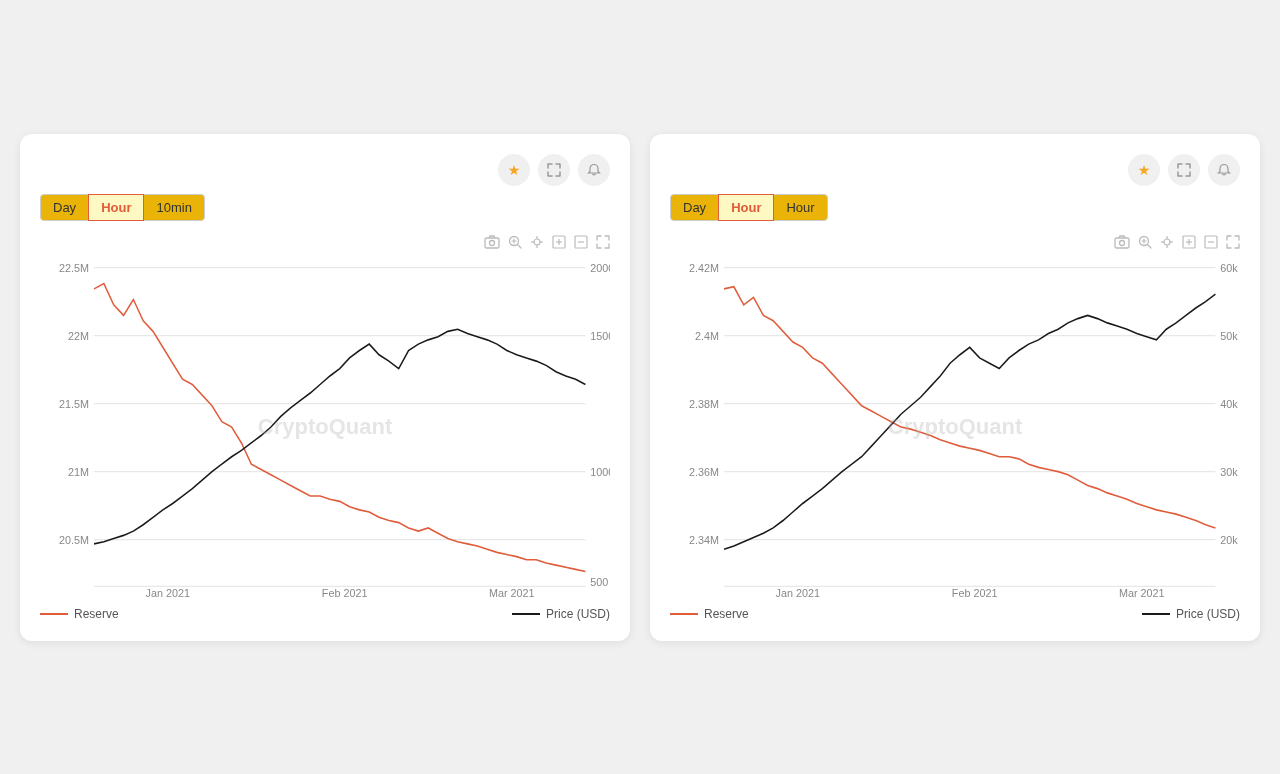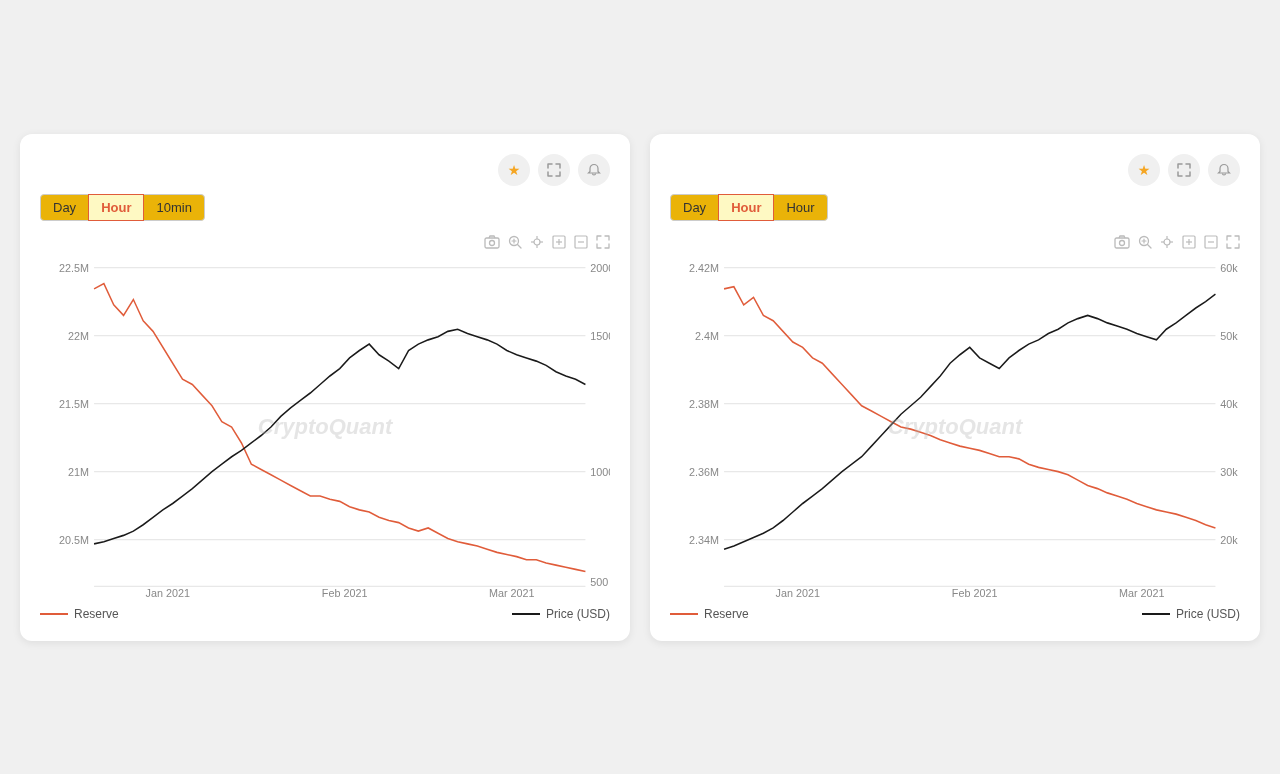--- a/index.html
+++ b/index.html
@@ -99,21 +99,20 @@
       position: absolute;
       top: 50%;
       left: 50%;
       transform: translate(-50%, -50%);
       font-size: 22px;
       font-weight: 700;
       color: rgba(180,180,180,0.35);
       white-space: nowrap;
       pointer-events: none;
       z-index: 5;
-      font-style: italic;
     }
     .chart-legend {
       display: flex;
       justify-content: space-between;
       gap: 24px;
       margin-top: 10px;
       font-size: 12px;
       color: #555;
     }
     .legend-item {

